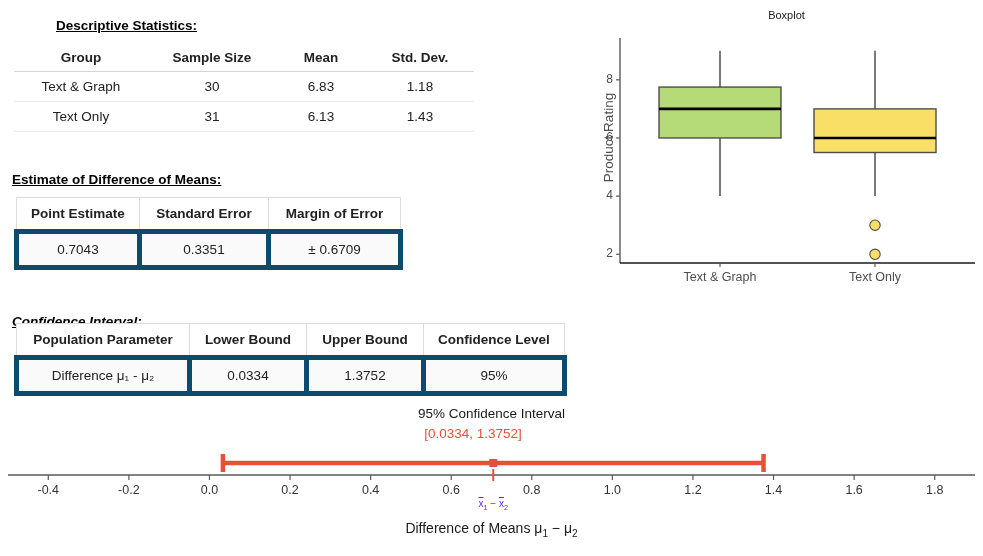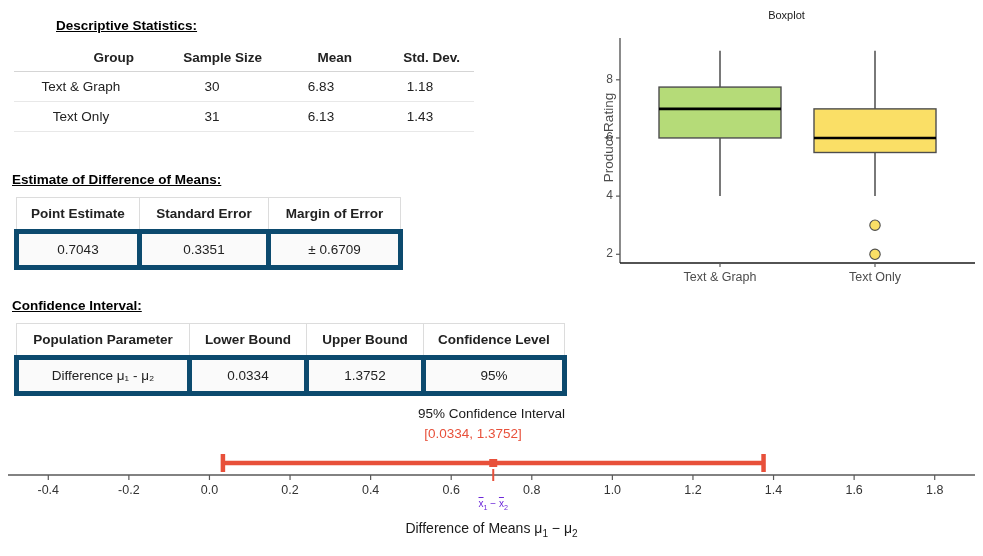--- a/index.html
+++ b/index.html
@@ -38,21 +38,21 @@
   table.plain {
     position: absolute;
     border-collapse: collapse;
     font-size: 13.5px;
   }
   table.plain th {
     font-weight: bold;
     color: #222222;
     padding: 6px 14px;
     border-bottom: 1.5px solid #d5d5d5;
-    text-align: right;
+    text-align: center;
     white-space: nowrap;
   }
   table.plain td {
     padding: 7px 14px;
     text-align: center;
     border-bottom: 1px solid #e8e8e8;
     color: #222222;
     white-space: nowrap;
   }
 
@@ -222,21 +222,21 @@
     </thead>
     <tbody>
       <tr>
         <td>0.7043</td>
         <td>0.3351</td>
         <td>± 0.6709</td>
       </tr>
     </tbody>
   </table>
 
-  <div class="section-heading" style="left:12px; top:298px;">Confidence Interval:</div>
+  <div class="section-heading" style="left:12px; top:314px;font-style:italic;">Confidence Interval:</div>
 
   <table class="boxed" style="left:14px; top:323px;">
     <thead>
       <tr>
         <th style="width:144px;">Population Parameter</th>
         <th style="width:88px;">Lower Bound</th>
         <th style="width:88px;">Upper Bound</th>
         <th style="width:110px;">Confidence Level</th>
       </tr>
     </thead>

